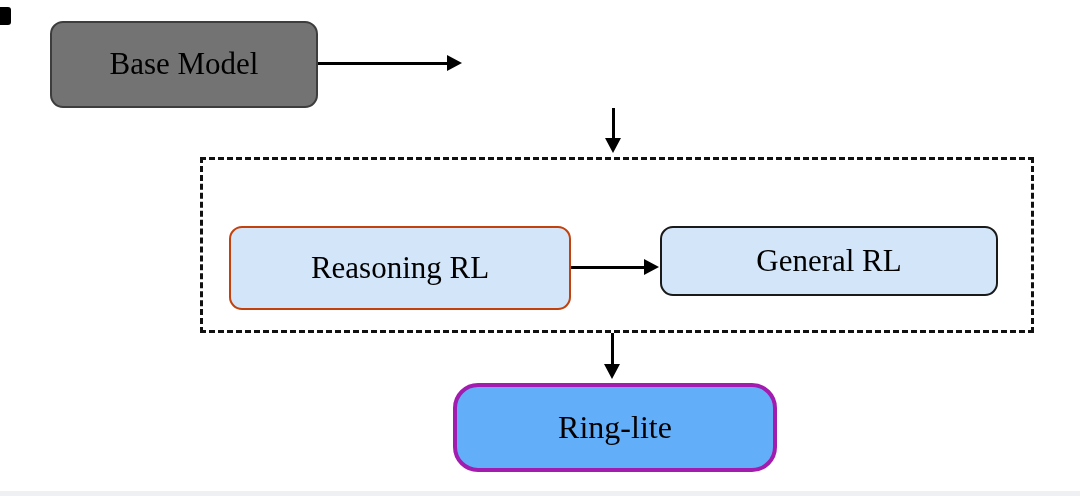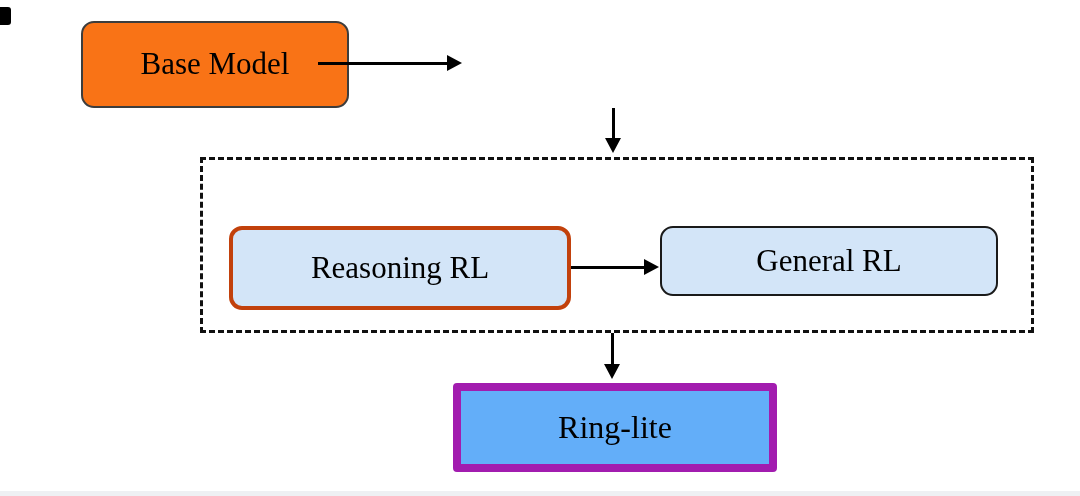--- a/index.html
+++ b/index.html
@@ -41,29 +41,29 @@
     position: absolute;
     left: 200px; top: 170px; width: 834px;
     box-sizing: border-box;
     padding-right: 36px;
     text-align: center;
     font-weight: bold;
     font-size: 31px;
   }
   #reasoning-rl {
     left: 229px; top: 226px; width: 342px; height: 84px;
-    border: 4px solid #c2410c; border-radius: 13px;
+    border: 2px solid #c2410c; border-radius: 13px;
   }
   #general-rl {
     left: 660px; top: 226px; width: 338px; height: 70px;
     border: 2px solid #1a1a1a; border-radius: 13px;
   }
   #ring-lite {
     left: 453px; top: 383px; width: 324px; height: 89px;
-    border: 8px solid #a21caf; border-radius: 4px;
+    border: 4px solid #a21caf; border-radius: 25px;
     font-size: 32px;
   }
   .h-line { position: absolute; height: 3px; background: #000; }
   .v-line { position: absolute; width: 3px; background: #000; }
   .head-right {
     position: absolute; width: 0; height: 0;
     border-top: 8px solid transparent;
     border-bottom: 8px solid transparent;
     border-left: 15px solid #000;
   }
@@ -81,21 +81,21 @@
     position: absolute; left: 0; top: 491px; width: 1080px; height: 5px;
   }
 </style>
 </head>
 <body>
 
 <div id="canvas">
 
   <div id="corner-artifact"></div>
 
-  <div class="node" id="base-model" style="background-color: #f97316; margin-left: 31px;">
+  <div class="node" id="base-model" style="background-color: #737373;">
     <span>Base Model</span>
   </div>
 
   <div>
     <div class="h-line" style="left:318px; top:62px; width:130px;"></div>
     <div class="head-right" style="left:447px; top:55px;"></div>
   </div>
 
 
   <div>

